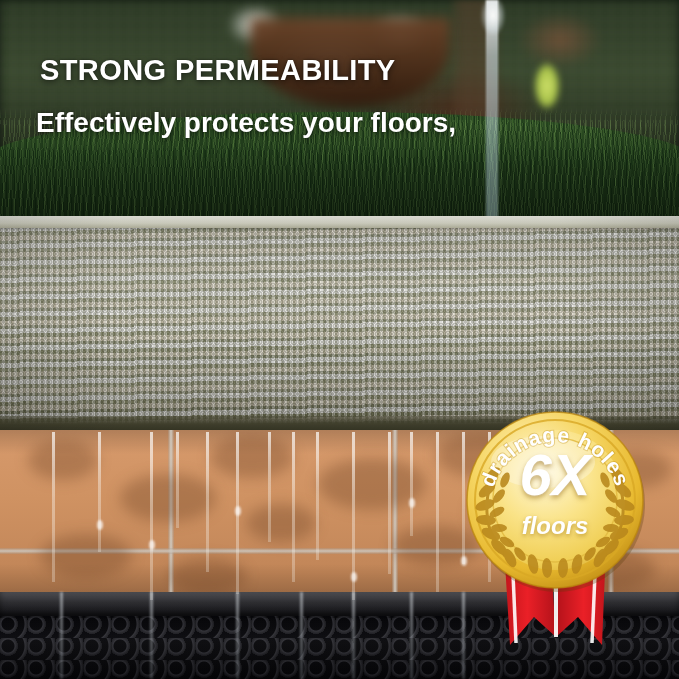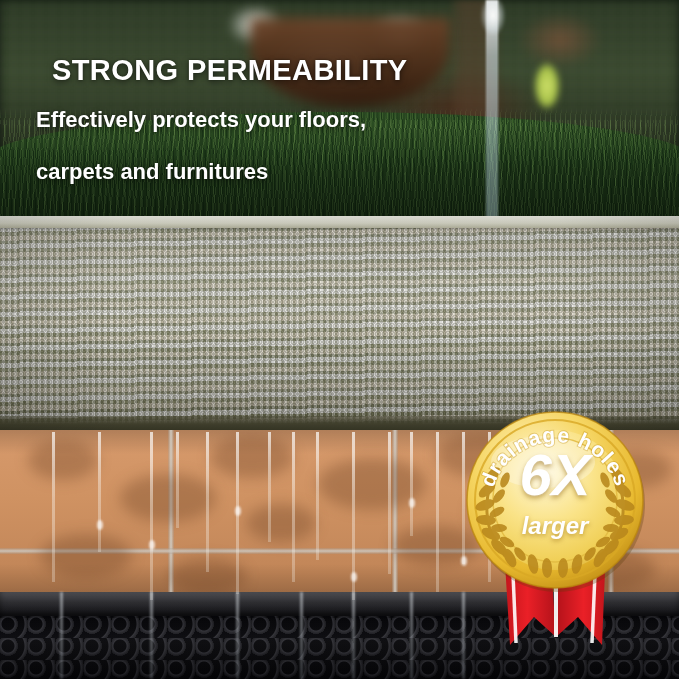--- a/index.html
+++ b/index.html
@@ -93,24 +93,24 @@
     position:absolute;left:476px;top:0px;width:34px;height:52px;
     background:radial-gradient(ellipse 16px 26px at 50% 30%,rgba(255,255,255,.9) 0%,rgba(235,248,255,.35) 55%,rgba(230,245,255,0) 80%);
     filter:blur(1.6px);
   }
 
   
   .copy{position:absolute;left:36px;top:56px;width:470px;z-index:30;}
   .headline{
     color:#fff;font-weight:bold;font-size:29px;letter-spacing:.4px;line-height:1;
     text-shadow:0 2px 6px rgba(0,0,0,.55),0 0 2px rgba(0,0,0,.4);
-    margin:0 0 24px 16px;white-space:nowrap;
+    margin:0 0 24px 4px;white-space:nowrap;
   }
   .subline{
-    color:#fff;font-weight:bold;font-size:22px;line-height:1;
+    color:#fff;font-weight:bold;font-size:28px;line-height:1;
     text-shadow:0 2px 6px rgba(0,0,0,.55),0 0 2px rgba(0,0,0,.4);
     margin:0 0 30px 0;white-space:nowrap;
   }
 
   
   .mesh{
     position:absolute;left:0;top:216px;width:679px;height:218px;overflow:hidden;
     background:linear-gradient(180deg,#dfe0d4 0%,#e8e3d6 14%,#cfcdbb 30%,#e3ddcd 46%,#bdbca8 64%,#d8d2c0 80%,#8e8a6f 94%,#5c5a44 100%);
   }
   .mesh-rows{
@@ -222,21 +222,20 @@
     <div class="turf-tips"></div>
     <div class="turf-shade"></div>
   </div>
 
   <div class="water-stream"></div>
   <div class="water-splash"></div>
 
   <div class="copy">
     <div class="headline">STRONG PERMEABILITY</div>
     <div class="subline">Effectively protects your floors,</div>
-    <div class="subline">carpets and furnitures</div>
   </div>
 
   <div class="mesh">
     <div class="mesh-rows"></div>
     <div class="mesh-weft"></div>
     <div class="mesh-holes"></div>
     <div class="mesh-topedge"></div>
     <div class="mesh-botedge"></div>
     <div class="mesh-shade"></div>
   </div>
@@ -396,16 +395,16 @@
       </g>
 
       <text font-family="Liberation Sans, sans-serif" font-size="21" font-weight="bold" fill="#ffffff" letter-spacing="1.2" style="paint-order:stroke;stroke:rgba(190,140,20,.35);stroke-width:2px;">
         <textPath id="arc-textpath" href="#arcpath" startOffset="50%" text-anchor="middle">drainage holes</textPath>
       </text>
     </svg>
   </div>
 
   <div class="badge-txt" style="left:465px;top:410px;font-style:italic;">
     <div class="txt-6x">6X</div>
-    <div class="txt-larger">larger</div>
+    <div class="txt-larger">floors</div>
   </div>
 
 </div>
 
 </body></html>

